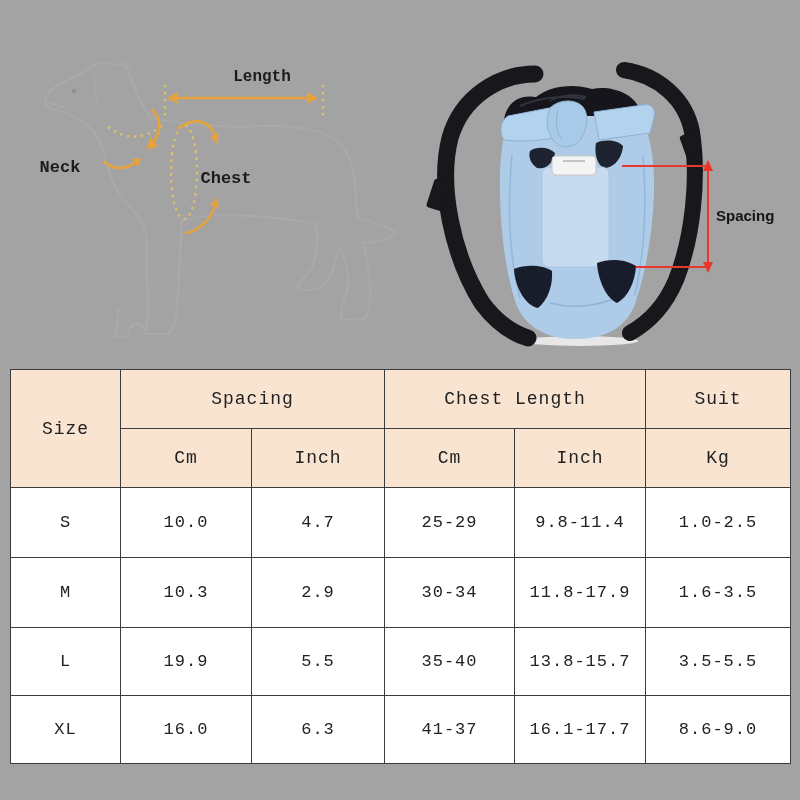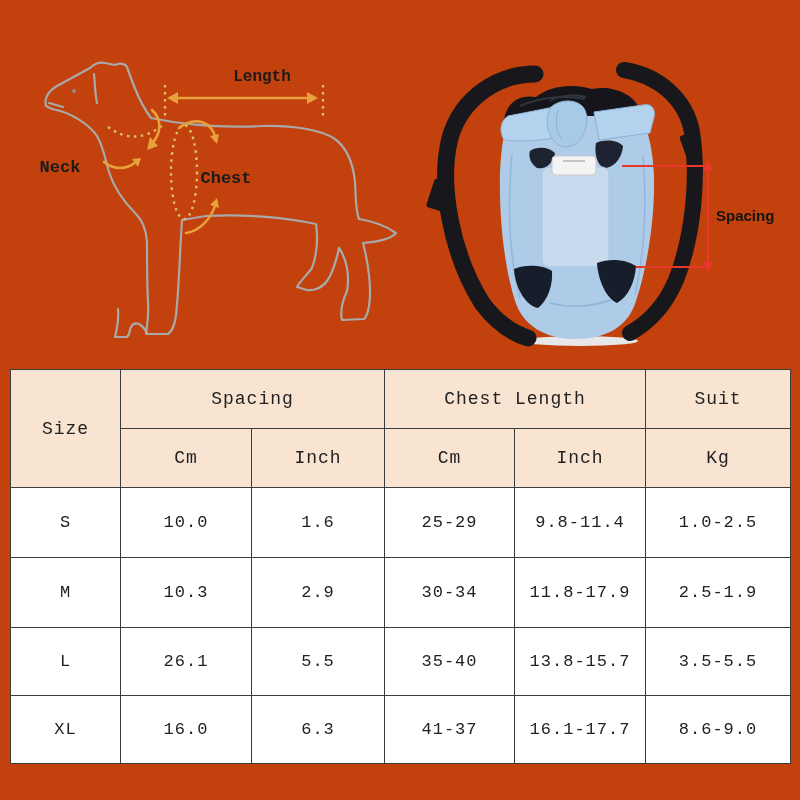--- a/index.html
+++ b/index.html
@@ -1,19 +1,19 @@
 <!DOCTYPE html>
 <html><head>
 <meta charset="utf-8">
 <style>
   html,body{margin:0;padding:0;background:#ffffff;}
   .canvas{
     position:relative;
     width:800px;height:800px;
-    background:#c2410c;
+    background:#a3a3a3;
     font-family:"Liberation Sans",sans-serif;
     overflow:hidden;
   }
   .figure{position:absolute;top:0;}
   .fig-dog{left:0;}
   .fig-bag{left:400px;}
 
   table.size-table{
     position:absolute;
     left:10px;top:369px;
@@ -169,36 +169,36 @@
         <th>Inch</th>
         <th>Cm</th>
         <th>Inch</th>
         <th>Kg</th>
       </tr>
     </thead>
     <tbody>
       <tr class="data-row-a">
         <td>S</td>
         <td>10.0</td>
-        <td>1.6</td>
+        <td>4.7</td>
         <td>25-29</td>
         <td>9.8-11.4</td>
         <td>1.0-2.5</td>
       </tr>
       <tr class="data-row-a">
         <td>M</td>
         <td>10.3</td>
         <td>2.9</td>
         <td>30-34</td>
         <td>11.8-17.9</td>
-        <td>2.5-1.9</td>
+        <td>1.6-3.5</td>
       </tr>
       <tr class="data-row-b">
         <td>L</td>
-        <td>26.1</td>
+        <td>19.9</td>
         <td>5.5</td>
         <td>35-40</td>
         <td>13.8-15.7</td>
         <td>3.5-5.5</td>
       </tr>
       <tr class="data-row-b">
         <td>XL</td>
         <td>16.0</td>
         <td>6.3</td>
         <td>41-37</td>

